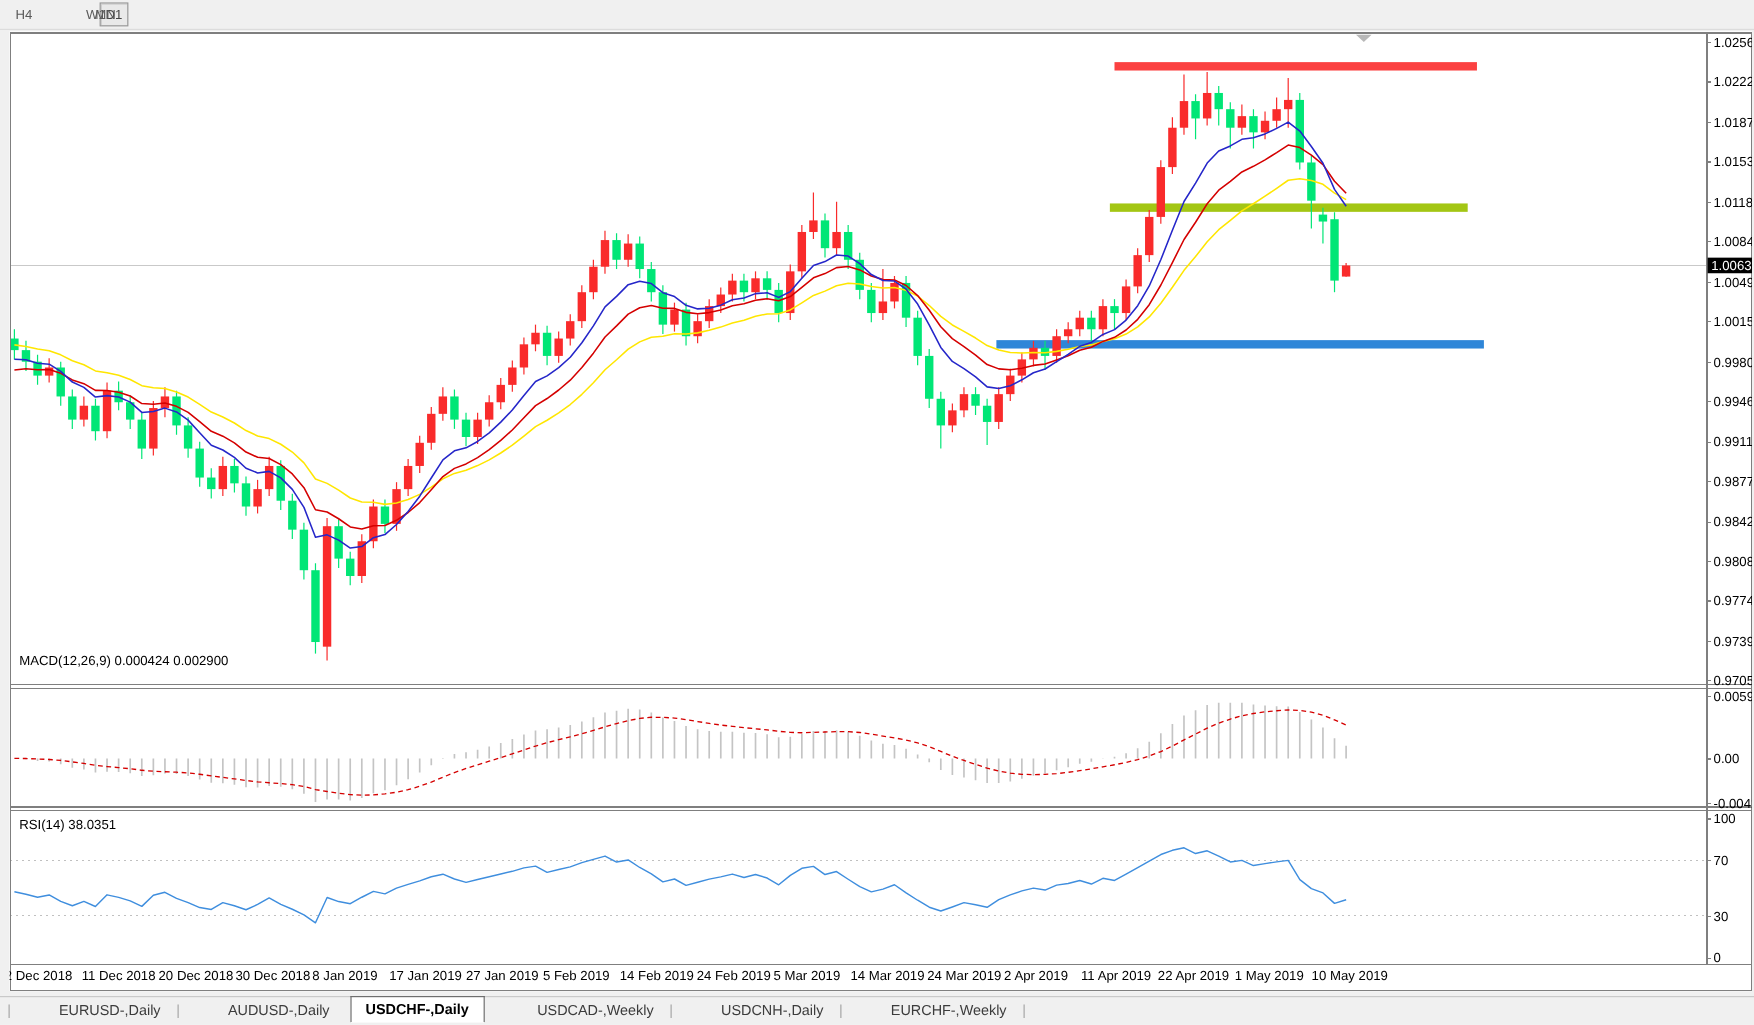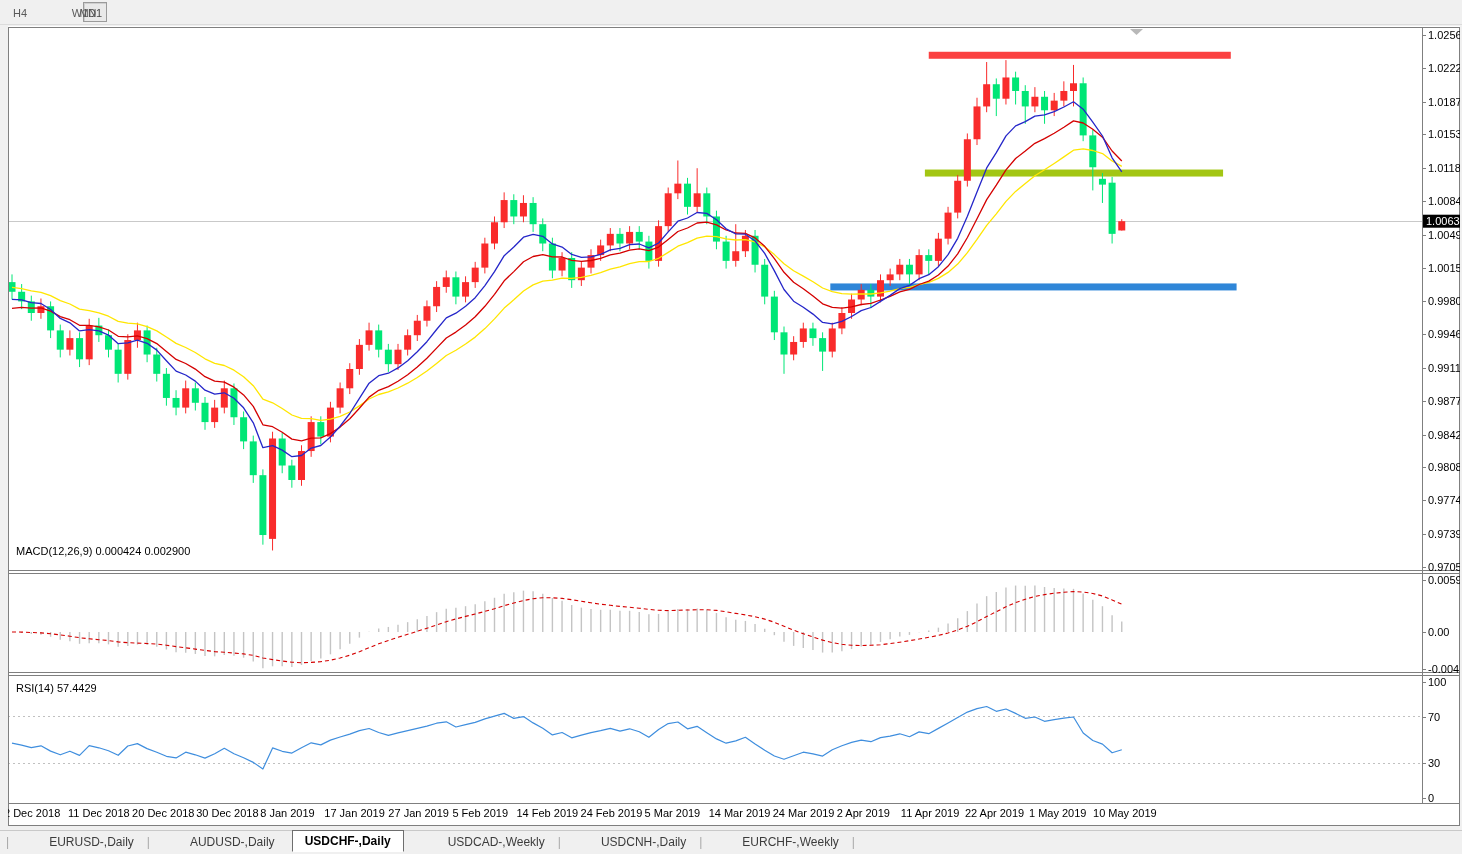--- a/index.html
+++ b/index.html
@@ -491,21 +491,21 @@
         <text x="772.72" y="817" font-size="11" fill="#000" font-family="&quot;Liberation Sans&quot;,sans-serif">24 Mar 2019</text>
         <text x="836.78" y="817" font-size="11" fill="#000" font-family="&quot;Liberation Sans&quot;,sans-serif">2 Apr 2019</text>
         <text x="900.84" y="817" font-size="11" fill="#000" font-family="&quot;Liberation Sans&quot;,sans-serif">11 Apr 2019</text>
         <text x="964.9000000000001" y="817" font-size="11" fill="#000" font-family="&quot;Liberation Sans&quot;,sans-serif">22 Apr 2019</text>
         <text x="1028.96" y="817" font-size="11" fill="#000" font-family="&quot;Liberation Sans&quot;,sans-serif">1 May 2019</text>
         <text x="1093.02" y="817" font-size="11" fill="#000" font-family="&quot;Liberation Sans&quot;,sans-serif">10 May 2019</text>
       </svg>
 
 
     <div class="pane-label" style="left:8px;top:519px;">MACD(12,26,9) 0.000424 0.002900</div>
-    <div class="pane-label" style="left:8px;top:656px;">RSI(14) 57.4429</div>
+    <div class="pane-label" style="left:8px;top:656px;">RSI(14) 38.0351</div>
 
     <div class="axis-hotzone" style="left:1414px;top:0;width:38px;height:778px;"></div>
     <div class="axis-hotzone" style="left:0;top:778px;width:1414px;height:22px;"></div>
   </div>
 
   <div class="tabbar" id="tabbar">
       <span class="tab-divider">|</span>
       <div class="tab">EURUSD-,Daily</div>
       <span class="tab-divider">|</span>
       <div class="tab">AUDUSD-,Daily</div>

